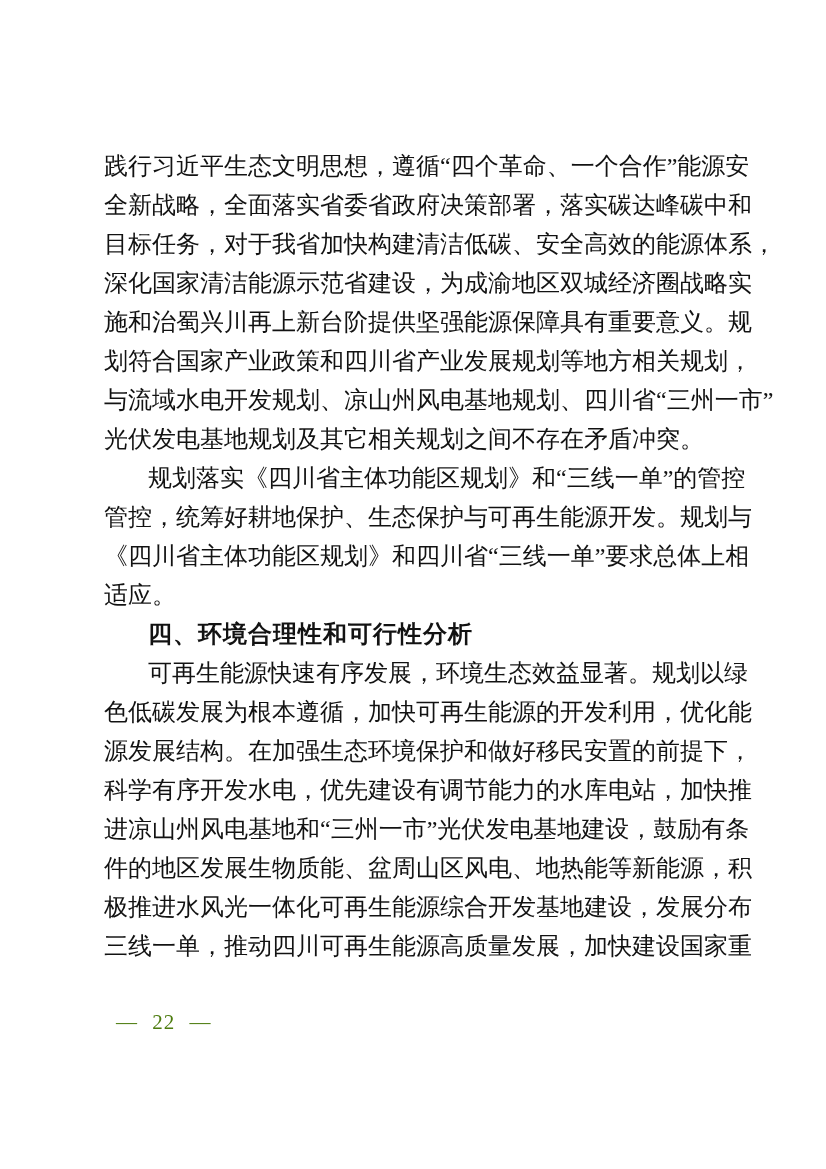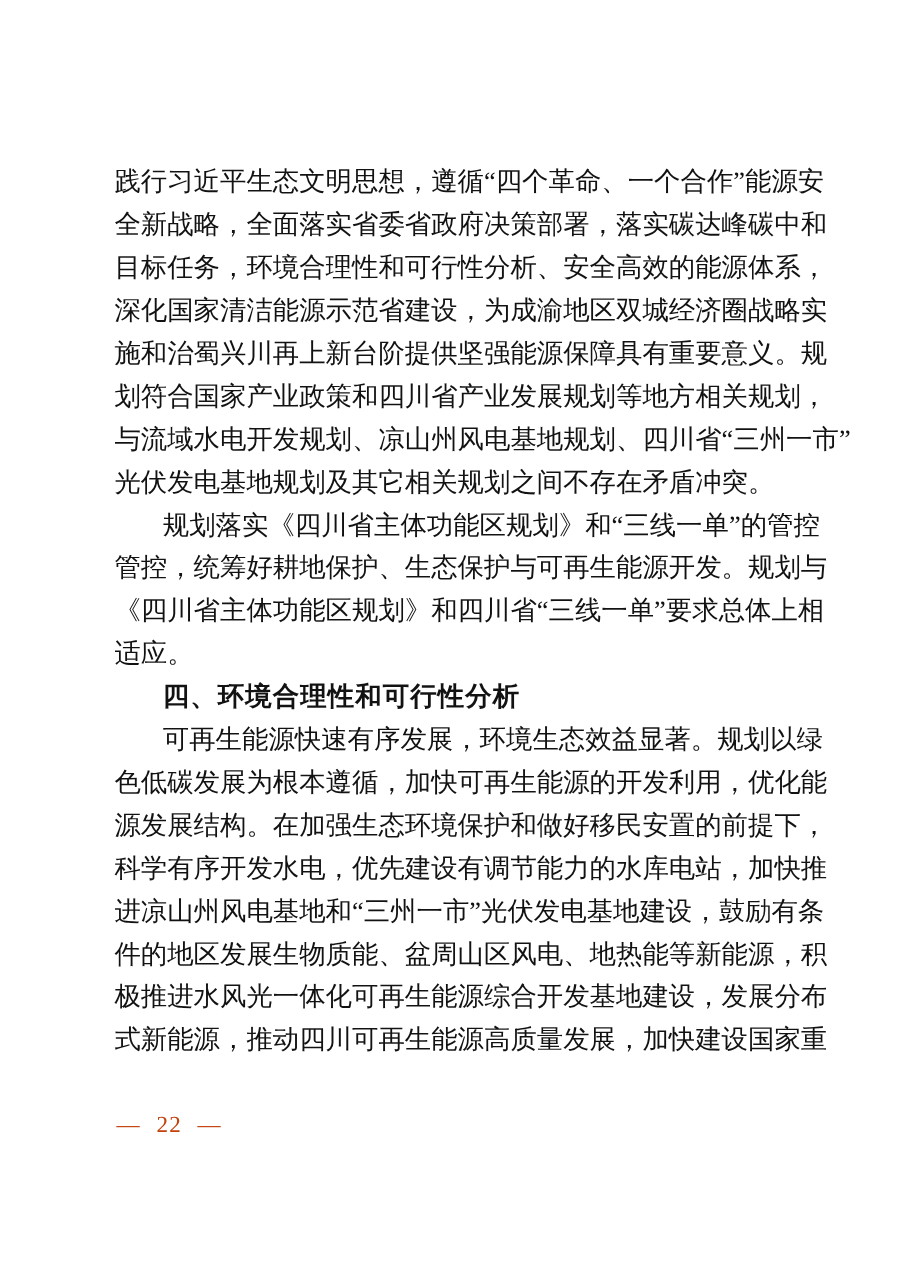--- a/index.html
+++ b/index.html
@@ -40,56 +40,56 @@
     font-family: Liberation Serif, serif;
     font-weight: 700;
     font-size: 24px;
     text-align: left;
     text-align-last: left;
     -moz-text-align-last: left;
     letter-spacing: 1px;
   }
   .page-footer {
     position: absolute;
-    left: 106px;
+    left: 116px;
     top: 1008px;
     font-size: 21px;
     line-height: 28px;
-    color: #c2410c;
+    color: #4d7c0f;
     word-spacing: 8px;
     letter-spacing: 1px;
   }
 </style>
 </head>
 <body>
 
 <div class="page">
   <div class="text-block">
 
     <div class="line">践行习近平生态文明思想，遵循“四个革命、一个合作”能源安</div>
     <div class="line">全新战略，全面落实省委省政府决策部署，落实碳达峰碳中和</div>
-    <div class="line">目标任务，环境合理性和可行性分析、安全高效的能源体系，</div>
+    <div class="line">目标任务，对于我省加快构建清洁低碳、安全高效的能源体系，</div>
     <div class="line">深化国家清洁能源示范省建设，为成渝地区双城经济圈战略实</div>
     <div class="line">施和治蜀兴川再上新台阶提供坚强能源保障具有重要意义。规</div>
     <div class="line">划符合国家产业政策和四川省产业发展规划等地方相关规划，</div>
     <div class="line">与流域水电开发规划、凉山州风电基地规划、四川省“三州一市”</div>
     <div class="line last">光伏发电基地规划及其它相关规划之间不存在矛盾冲突。</div>
 
     <div class="line indent">规划落实《四川省主体功能区规划》和“三线一单”的管控</div>
     <div class="line">管控，统筹好耕地保护、生态保护与可再生能源开发。规划与</div>
     <div class="line">《四川省主体功能区规划》和四川省“三线一单”要求总体上相</div>
     <div class="line last">适应。</div>
 
     <div class="line heading indent">四、环境合理性和可行性分析</div>
 
     <div class="line indent">可再生能源快速有序发展，环境生态效益显著。规划以绿</div>
     <div class="line">色低碳发展为根本遵循，加快可再生能源的开发利用，优化能</div>
     <div class="line">源发展结构。在加强生态环境保护和做好移民安置的前提下，</div>
     <div class="line">科学有序开发水电，优先建设有调节能力的水库电站，加快推</div>
     <div class="line">进凉山州风电基地和“三州一市”光伏发电基地建设，鼓励有条</div>
     <div class="line">件的地区发展生物质能、盆周山区风电、地热能等新能源，积</div>
     <div class="line">极推进水风光一体化可再生能源综合开发基地建设，发展分布</div>
-    <div class="line">式新能源，推动四川可再生能源高质量发展，加快建设国家重</div>
+    <div class="line">三线一单，推动四川可再生能源高质量发展，加快建设国家重</div>
 
   </div>
 
   <div class="page-footer">— 22 —</div>
 </div>
 
 </body></html>

